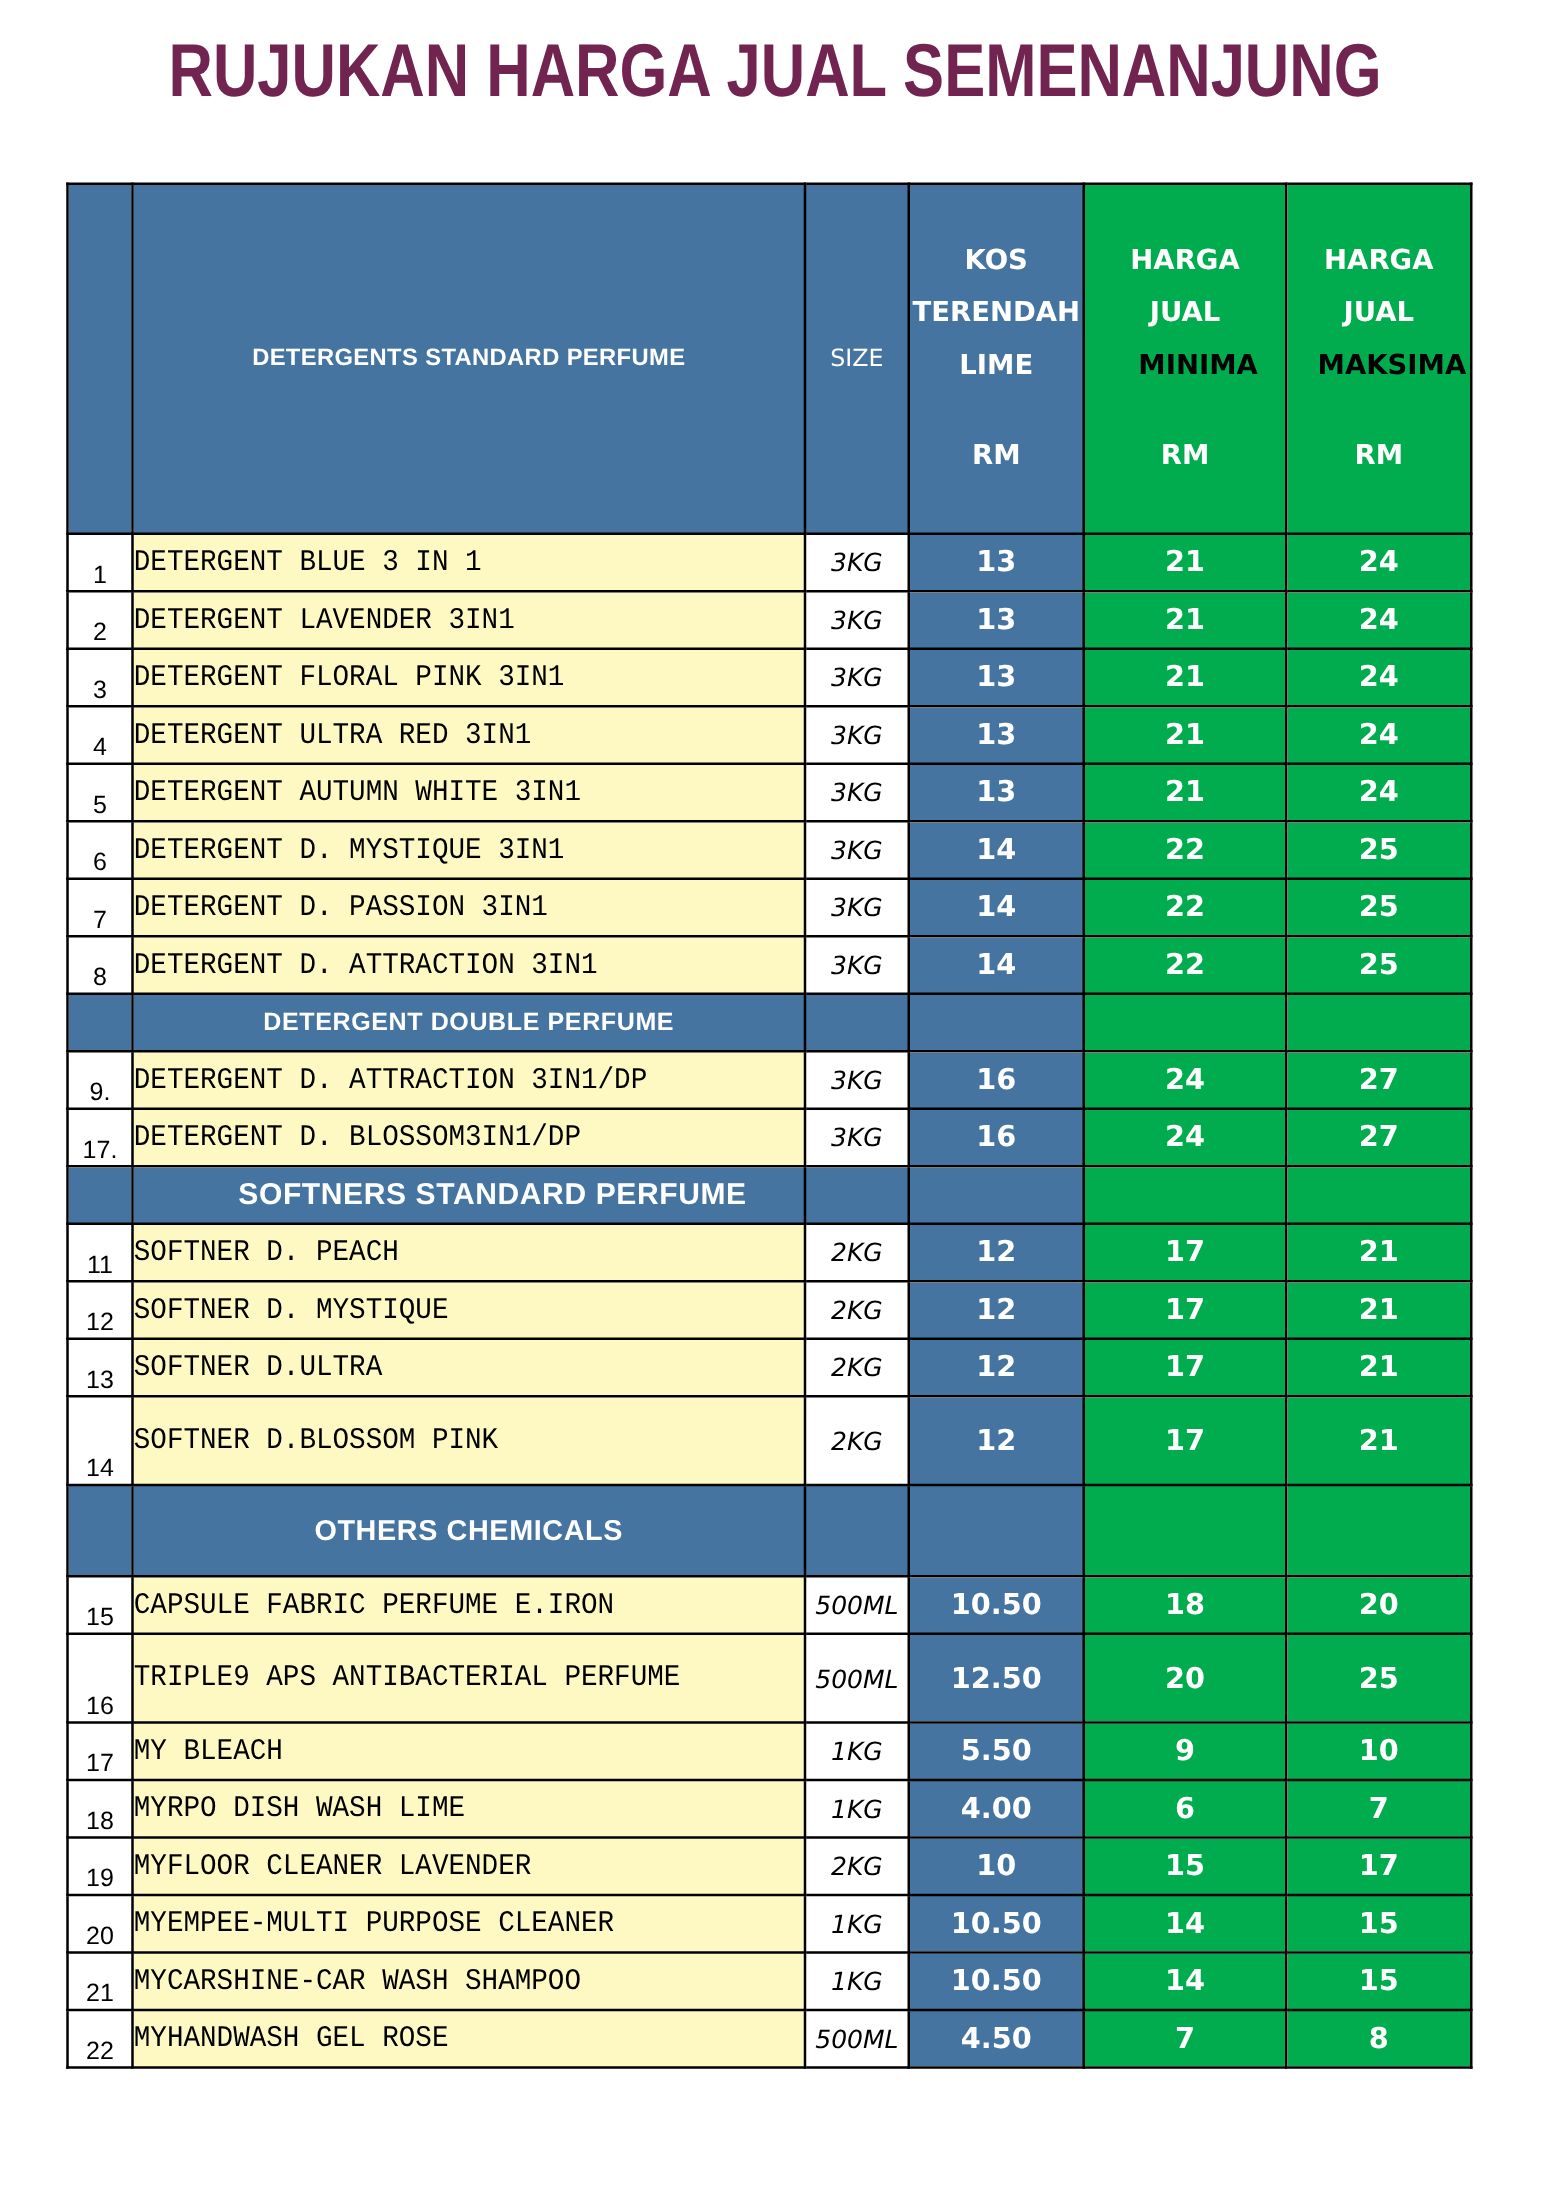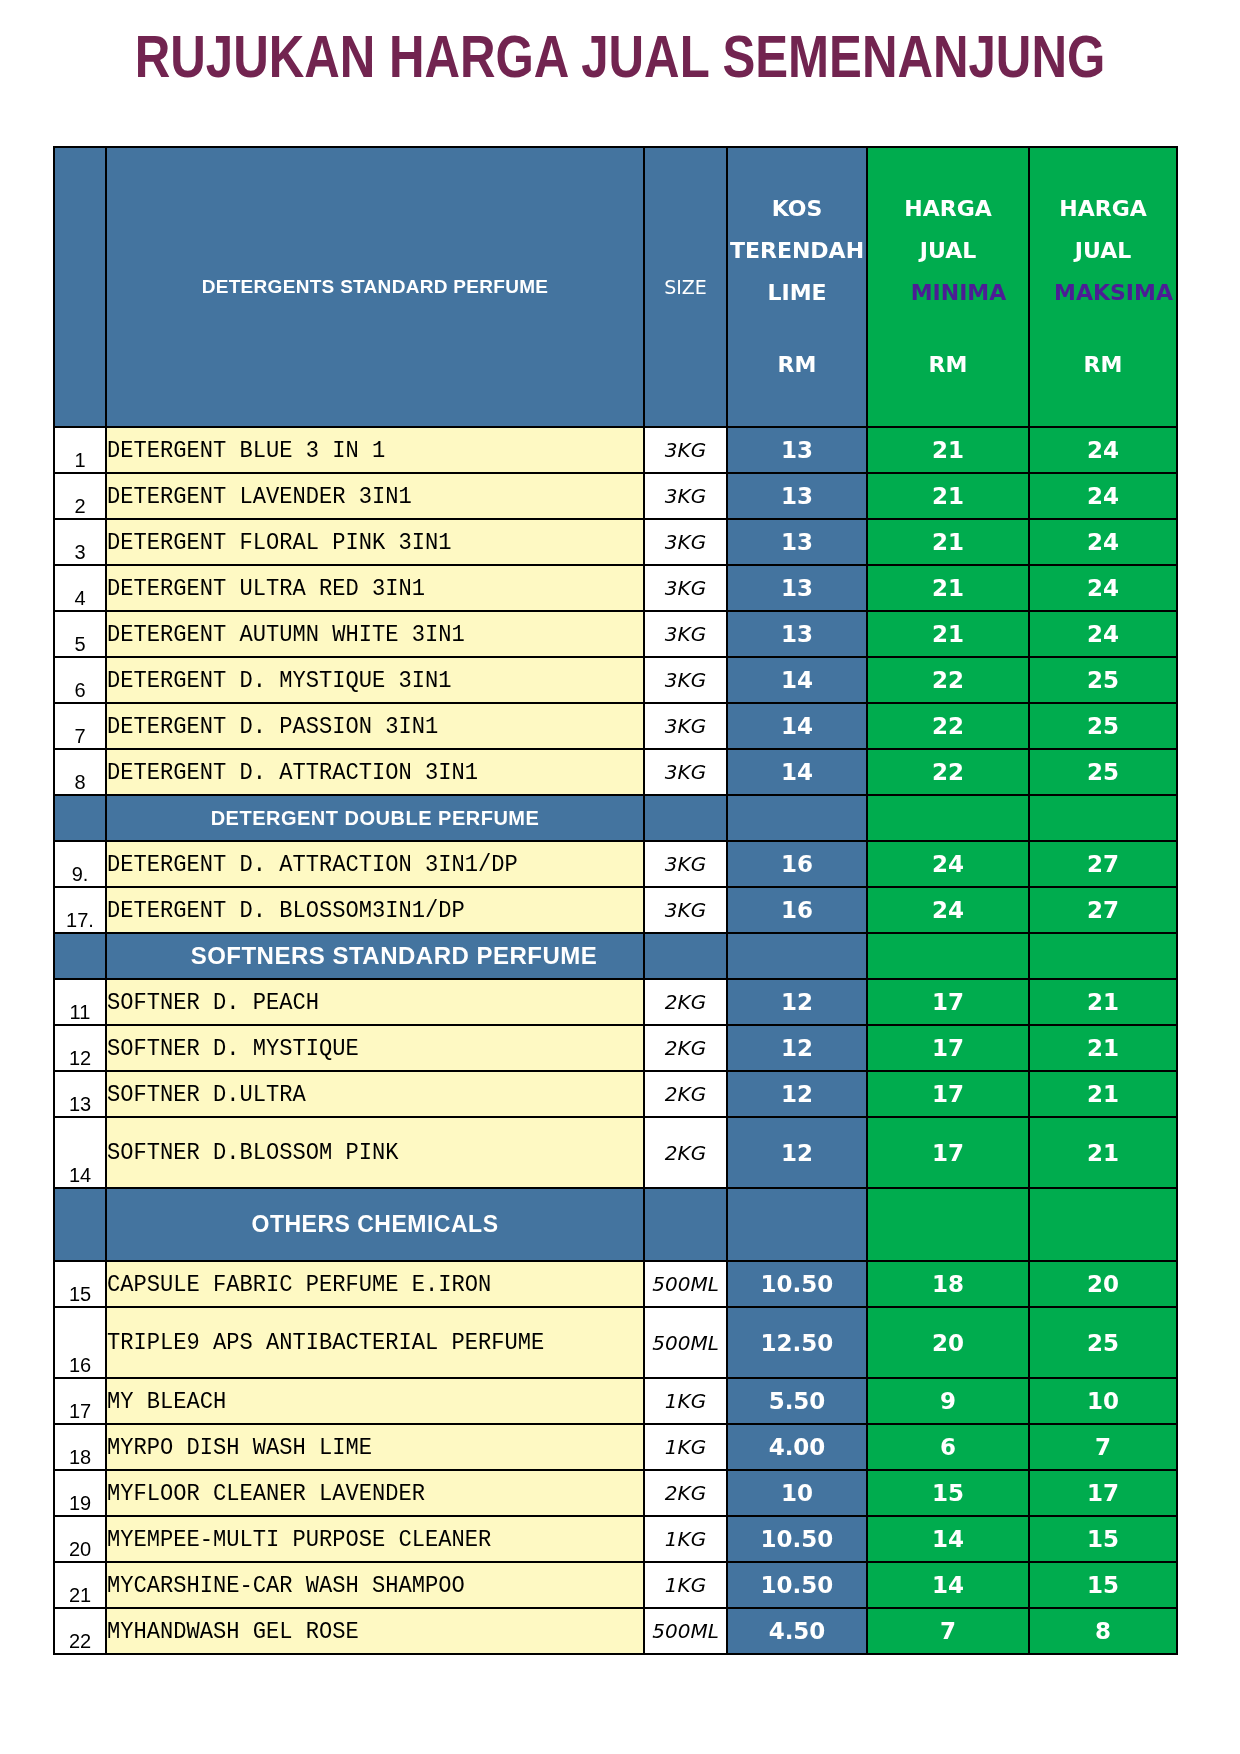--- a/index.html
+++ b/index.html
@@ -19,21 +19,21 @@
   col.c-size { width:83px; }
   col.c-kos { width:140px; }
   col.c-min { width:162px; }
   col.c-max { width:148px; }
   .blue { background:#44749f; }
   .green { background:#00ac4e; }
   .hdr th { height:278px; color:#fff; font-weight:bold; text-align:center; vertical-align:middle; }
   .hdr .h-name { font-size:19px; letter-spacing:0.3px;margin-left:39px; }
   .hdr .h-size { font-size:19px; font-weight:normal; font-family:"DejaVu Sans", sans-serif;margin-top:36px; }
   .hdr .stack { font-family:"DejaVu Sans", sans-serif; font-size:22px; line-height:42px; font-weight:bold; }
-  .hdr .stack .dark { color:#4c1d95;padding-left:21px; }
+  .hdr .stack .dark { color:#000000;padding-left:21px; }
   .hdr .stack .gap { height:30px; }
   tr.item td { height:44px; }
   tr.item.tall td { height:69px; }
   td.num { font-size:20px; text-align:center; vertical-align:bottom; padding-bottom:1px; color:#000; background:#fff; }
   td.name { font-size:24px; color:#000; background:#fef9c3; padding-left:2px; vertical-align:middle; transform-origin:left;font-family:Liberation Mono, monospace; }
   td.name span { display:inline-block; transform:scaleX(0.92); transform-origin:left; }
   td.size { font-size:20px; text-align:center; color:#000; background:#fff; font-family:"DejaVu Sans", sans-serif;font-style:italic; }
   td.val { font-family:"DejaVu Sans", sans-serif; font-size:23px; font-weight:bold; color:#fff; text-align:center; vertical-align:middle; }
   tr.sect td { height:44px; }
   tr.sect.big td { height:71px; }

